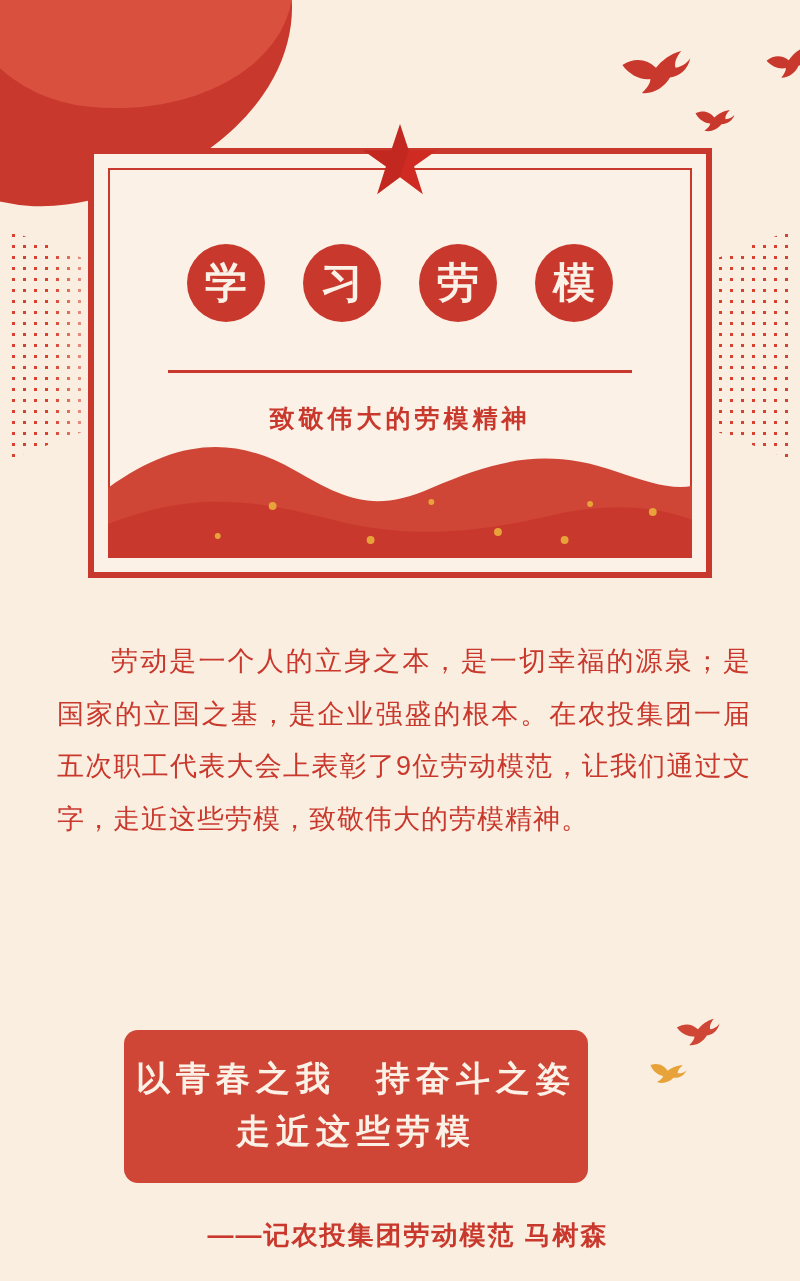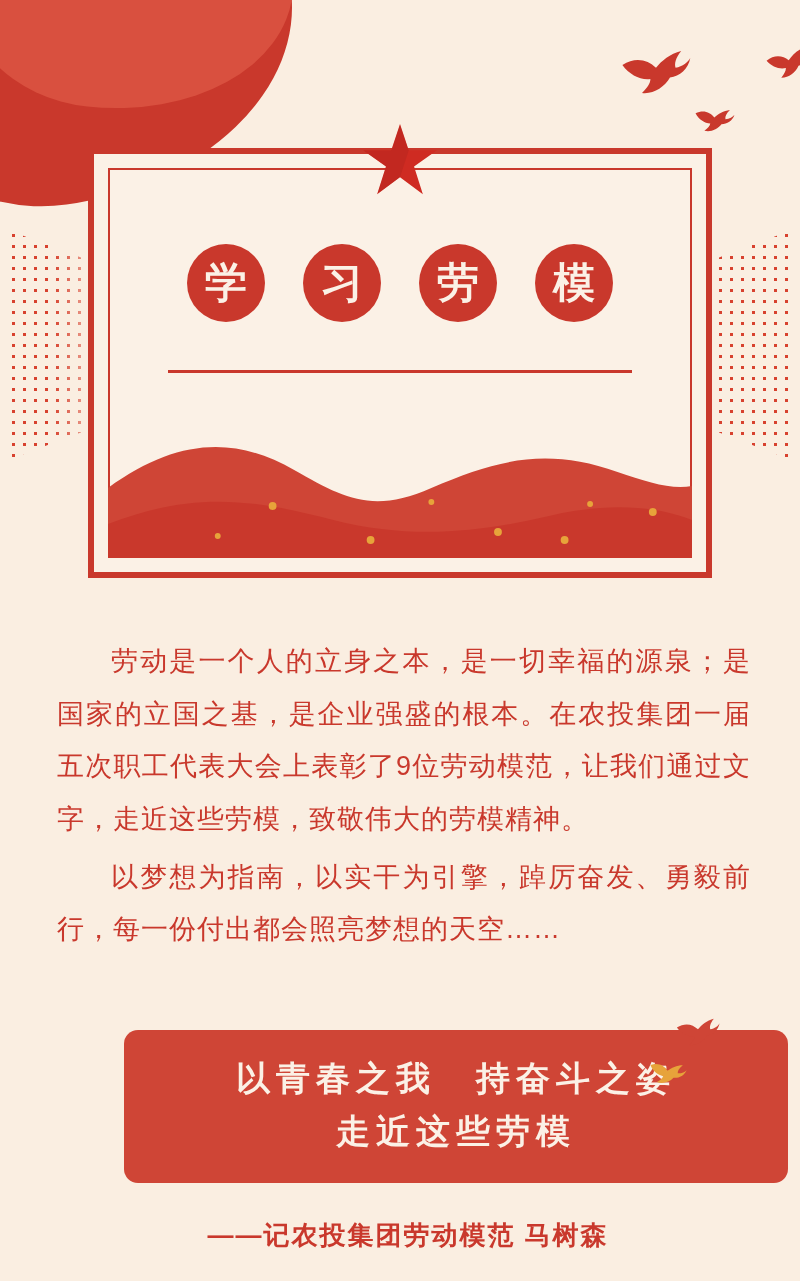--- a/index.html
+++ b/index.html
@@ -166,22 +166,22 @@
     letter-spacing: 1px;
     text-align: justify;
   }
   .body-text p { margin: 5px; text-indent: 2em; }
 
   
   .slogan {
     position: absolute;
     left: 124px;
     top: 1030px;
-    width: 648px;
-    padding: 22px 8px 26px;
+    width: 464px;
+    padding: 22px 0 26px;
     background: #cf4536;
     border-radius: 14px;
     color: #fbf1e6;
     text-align: center;
     font-size: 34px;
     font-weight: bold;
     letter-spacing: 6px;
     line-height: 1.55;
   }
   .slogan .line2 { display: block; }
@@ -232,40 +232,40 @@
     <div class="card-inner-line"></div>
 
     <div class="circles">
       <div class="circle">学</div>
       <div class="circle">习</div>
       <div class="circle">劳</div>
       <div class="circle">模</div>
     </div>
 
     <div class="divider"></div>
+    <div class="subtitle">致敬伟大的劳模精神</div>
 
     <div class="hills">
       <svg viewBox="0 0 596 130" preserveAspectRatio="none">
         <path d="M0 60 C70 10 130 8 190 42 C240 70 270 86 330 60 C400 30 450 20 520 44 C550 54 575 62 596 58 L596 130 L0 130 Z" fill="#cf4536"></path>
         <path d="M0 96 C90 62 150 72 230 92 C310 112 380 104 450 88 C510 74 560 78 596 92 L596 130 L0 130 Z" fill="#c9382c"></path>
         <circle cx="168" cy="78" r="4" fill="#e7a33a"></circle>
         <circle cx="268" cy="112" r="4" fill="#e7a33a"></circle>
         <circle cx="330" cy="74" r="3" fill="#e7a33a"></circle>
         <circle cx="398" cy="104" r="4" fill="#e7a33a"></circle>
         <circle cx="466" cy="112" r="4" fill="#e7a33a"></circle>
         <circle cx="492" cy="76" r="3" fill="#e7a33a"></circle>
         <circle cx="556" cy="84" r="4" fill="#e7a33a"></circle>
         <circle cx="112" cy="108" r="3" fill="#e7a33a"></circle>
       </svg>
     </div>
   </div>
 
   <div class="body-text">
     <p>劳动是一个人的立身之本，是一切幸福的源泉；是国家的立国之基，是企业强盛的根本。在农投集团一届五次职工代表大会上表彰了9位劳动模范，让我们通过文字，走近这些劳模，致敬伟大的劳模精神。</p>
-    <p>以梦想为指南，以实干为引擎，踔厉奋发、勇毅前行，每一份付出都会照亮梦想的天空……</p>
   </div>
 
   <div class="slogan">
     <span>以青春之我　持奋斗之姿</span>
     <span class="line2">走近这些劳模</span>
   </div>
 
   <svg class="dove d4" viewBox="0 0 100 80">
     <path d="M2 30 C20 18 38 22 50 34 C58 24 70 14 86 10 C78 20 76 28 78 34 C88 32 96 26 99 20 C96 36 84 46 70 48 C62 62 46 72 30 70 C38 62 42 56 42 50 C28 52 12 44 2 30 Z"></path>
   </svg>

